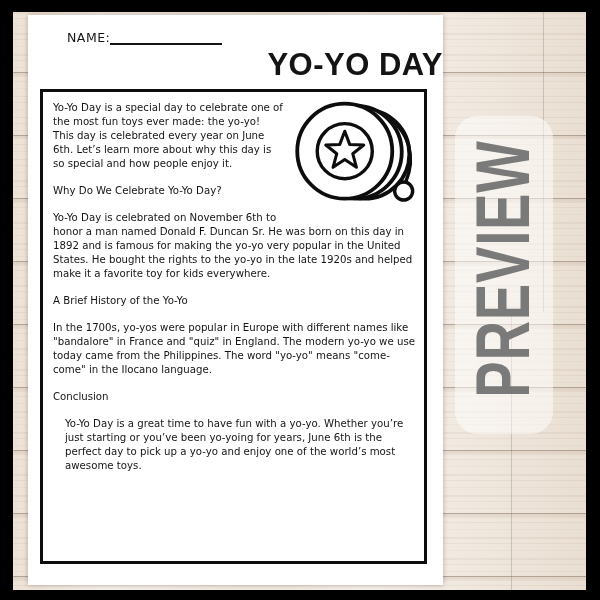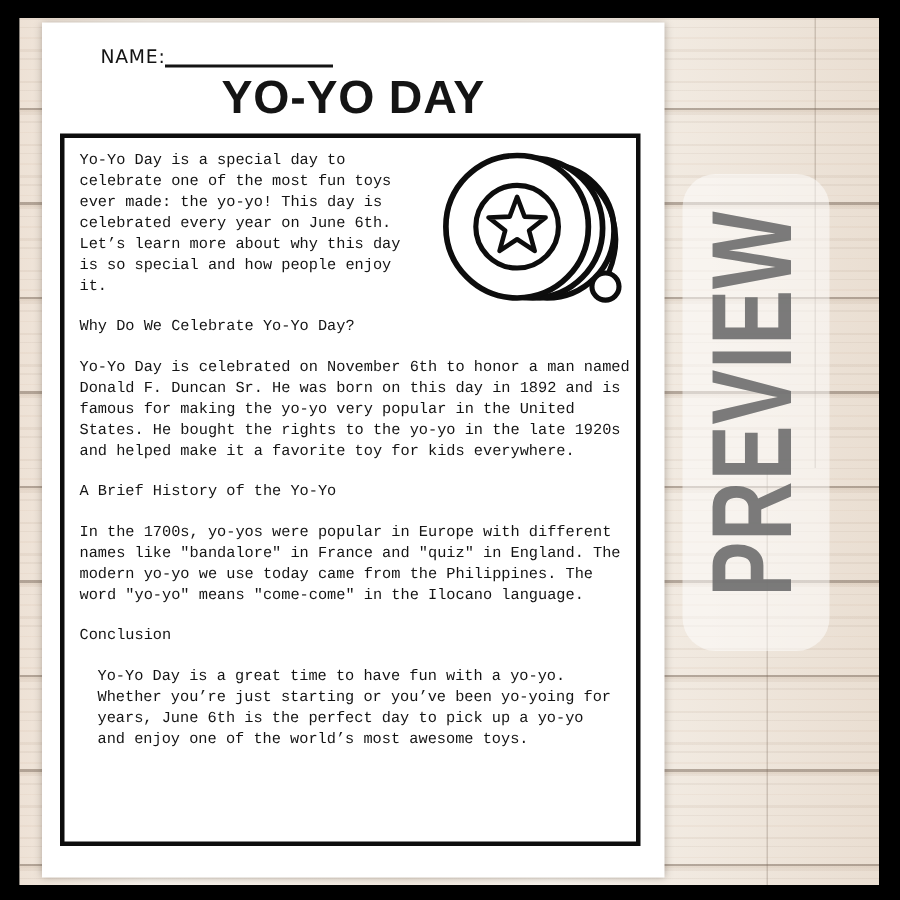--- a/index.html
+++ b/index.html
@@ -59,29 +59,29 @@
     margin:15px 13px 0 39px;
     font-size:12.5px;letter-spacing:0.5px;font-weight:500;
   }
   .field{display:flex;align-items:flex-end;}
   .field-label{line-height:14px;}
   .field-line{
     display:inline-block;width:112px;height:13px;
     border-bottom:2px solid var(--c-ink,#141414);
   }
   .title{
-    margin:3px 0 0;text-align:center;
+    margin:3px 0 0;text-align:right;
     font-family:"Liberation Sans","DejaVu Sans",sans-serif;
     font-weight:900;font-size:31px;letter-spacing:0.5px;line-height:34px;
   }
   .content-box{
     margin:7px 16px 0 12px;height:475px;box-sizing:border-box;
     border:3px solid #0d0d0d;
     padding:9px 2px 6px 10px;overflow:hidden;
-    font-size:10.2px;line-height:14px;font-family:Liberation Mono, monospace;
+    font-size:10.2px;line-height:14px;
   }
   .content-box p{margin:0 0 13px;}
   .content-box p.last{margin:12px;}
   .yoyo{
     float:right;width:134px;height:114px;margin:-4px -4px 4px 8px;
   }
 </style>
 </head>
 <body>
 

